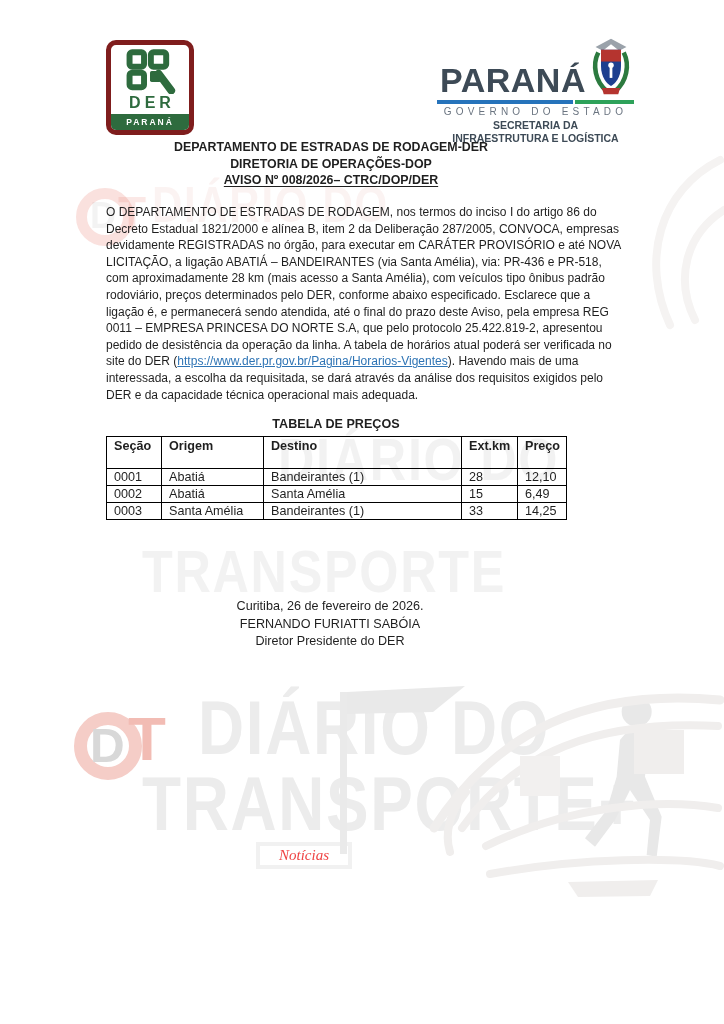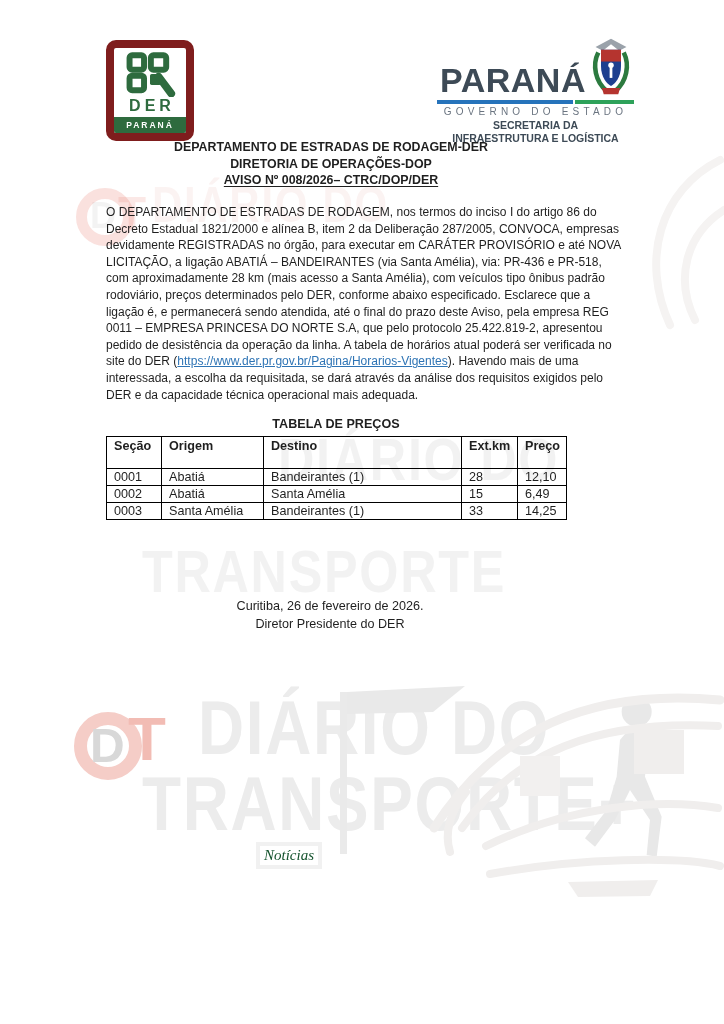--- a/index.html
+++ b/index.html
@@ -23,35 +23,35 @@
     transform: scaleX(0.84);
     transform-origin: left top;
     font-family: "Liberation Sans", sans-serif;
     line-height: 1;
   }
   .wm-circle { position: absolute; border-radius: 50%; }
   .wm-letter { position: absolute; font-weight: bold; line-height: 1; }
   .wm-noticias {
     position: absolute;
     border: 4px solid #f1f1f1;
-    color: #14532d;
+    color: #ef4444;
     font-family: "Liberation Serif", serif;
     font-style: italic;
     font-size: 15px;
-    padding: 1px 4px;
+    padding: 1px 19px;
   }
   .wm-pole { position: absolute; background: #eaeaea; }
 
   
   .content { position: absolute; inset: 0; z-index: 1; }
 
   
   .der-logo { position: absolute; left: 106px; top: 40px; width: 88px; }
   .der-box {
-    border: 8px solid #7f1d1d; border-radius: 10px;
+    border: 5px solid #7f1d1d; border-radius: 10px;
     background: #fff; overflow: hidden; text-align: center;
   }
   .der-mono { display: block; margin: 3px auto 0; }
   .der-abbr {
     color: #2e6b3e; font-weight: bold; font-size: 16px;
     letter-spacing: 4px; text-align: center; padding-left: 4px;
   }
   .der-region {
     background: #2e6b3e; color: #fff; font-weight: bold;
     font-size: 8.5px; letter-spacing: 2px; text-align: center;
@@ -249,17 +249,18 @@
           <td>Bandeirantes (1)</td>
           <td>33</td>
           <td>14,25</td>
         </tr>
       </tbody>
     </table>
 
 
     <div class="signature">
       <div>Curitiba, 26 de fevereiro de 2026.</div>
+      <div>FERNANDO FURIATTI SABÓIA</div>
       <div>Diretor Presidente do DER</div>
     </div>
 
   </div>
 </div>
 
 </body></html>

